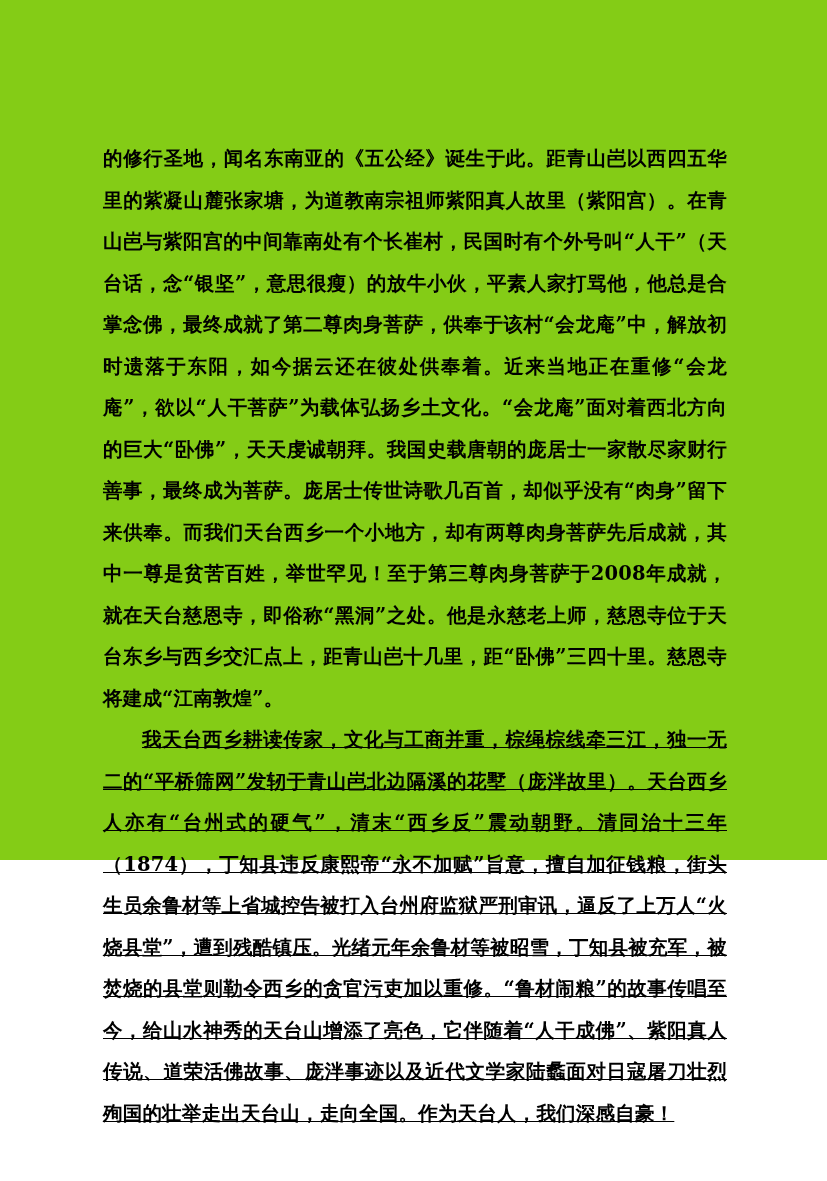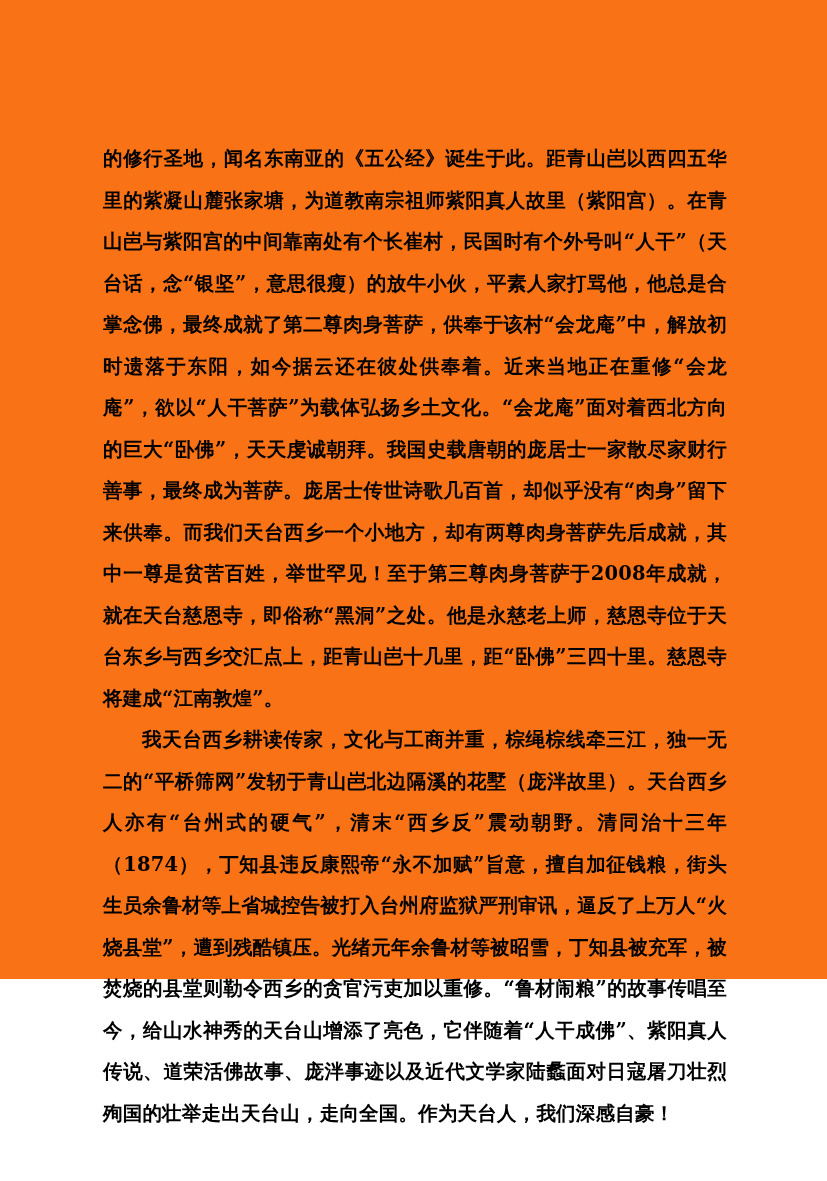--- a/index.html
+++ b/index.html
@@ -10,39 +10,40 @@
   body {
     width: 827px;
     height: 1181px;
     font-family: "DejaVu Serif", "Liberation Serif", serif;
     color: #000000;
     overflow: hidden;
   }
   .page {
     box-sizing: border-box;
     width: 827px;
-    height: 979px;
+    height: 860px;
     padding: 138px 100px 60px 103px;
-    background: #f97316;
+    background: #84cc16;
     position: relative;
   }
   .doc-body {
     font-size: 19.5px;
     line-height: 41.5px;
     text-align: justify;
     text-justify: inter-ideograph;
     letter-spacing: 0.2px;
     font-weight: 700;
   }
   p.para {
     margin: 0;
     padding: 0;
   }
   p.para.indent {
     text-indent: 2em;
+    text-decoration: underline;
   }
 </style>
 </head>
 <body>
 
 <div class="page">
   <div class="doc-body">
     <p class="para">的修行圣地，闻名东南亚的《五公经》诞生于此。距青山岜以西四五华里的紫凝山麓张家塘，为道教南宗祖师紫阳真人故里（紫阳宫）。在青山岜与紫阳宫的中间靠南处有个长崔村，民国时有个外号叫“人干”（天台话，念“银坚”，意思很瘦）的放牛小伙，平素人家打骂他，他总是合掌念佛，最终成就了第二尊肉身菩萨，供奉于该村“会龙庵”中，解放初时遗落于东阳，如今据云还在彼处供奉着。近来当地正在重修“会龙庵”，欲以“人干菩萨”为载体弘扬乡土文化。“会龙庵”面对着西北方向的巨大“卧佛”，天天虔诚朝拜。我国史载唐朝的庞居士一家散尽家财行善事，最终成为菩萨。庞居士传世诗歌几百首，却似乎没有“肉身”留下来供奉。而我们天台西乡一个小地方，却有两尊肉身菩萨先后成就，其中一尊是贫苦百姓，举世罕见！至于第三尊肉身菩萨于2008年成就，就在天台慈恩寺，即俗称“黑洞”之处。他是永慈老上师，慈恩寺位于天台东乡与西乡交汇点上，距青山岜十几里，距“卧佛”三四十里。慈恩寺将建成“江南敦煌”。</p>
     <p class="para indent">我天台西乡耕读传家，文化与工商并重，棕绳棕线牵三江，独一无二的“平桥筛网”发轫于青山岜北边隔溪的花墅（庞泮故里）。天台西乡人亦有“台州式的硬气”，清末“西乡反”震动朝野。清同治十三年（1874），丁知县违反康熙帝“永不加赋”旨意，擅自加征钱粮，街头生员余鲁材等上省城控告被打入台州府监狱严刑审讯，逼反了上万人“火烧县堂”，遭到残酷镇压。光绪元年余鲁材等被昭雪，丁知县被充军，被焚烧的县堂则勒令西乡的贪官污吏加以重修。“鲁材闹粮”的故事传唱至今，给山水神秀的天台山增添了亮色，它伴随着“人干成佛”、紫阳真人传说、道荣活佛故事、庞泮事迹以及近代文学家陆蠡面对日寇屠刀壮烈殉国的壮举走出天台山，走向全国。作为天台人，我们深感自豪！</p>
   </div>

